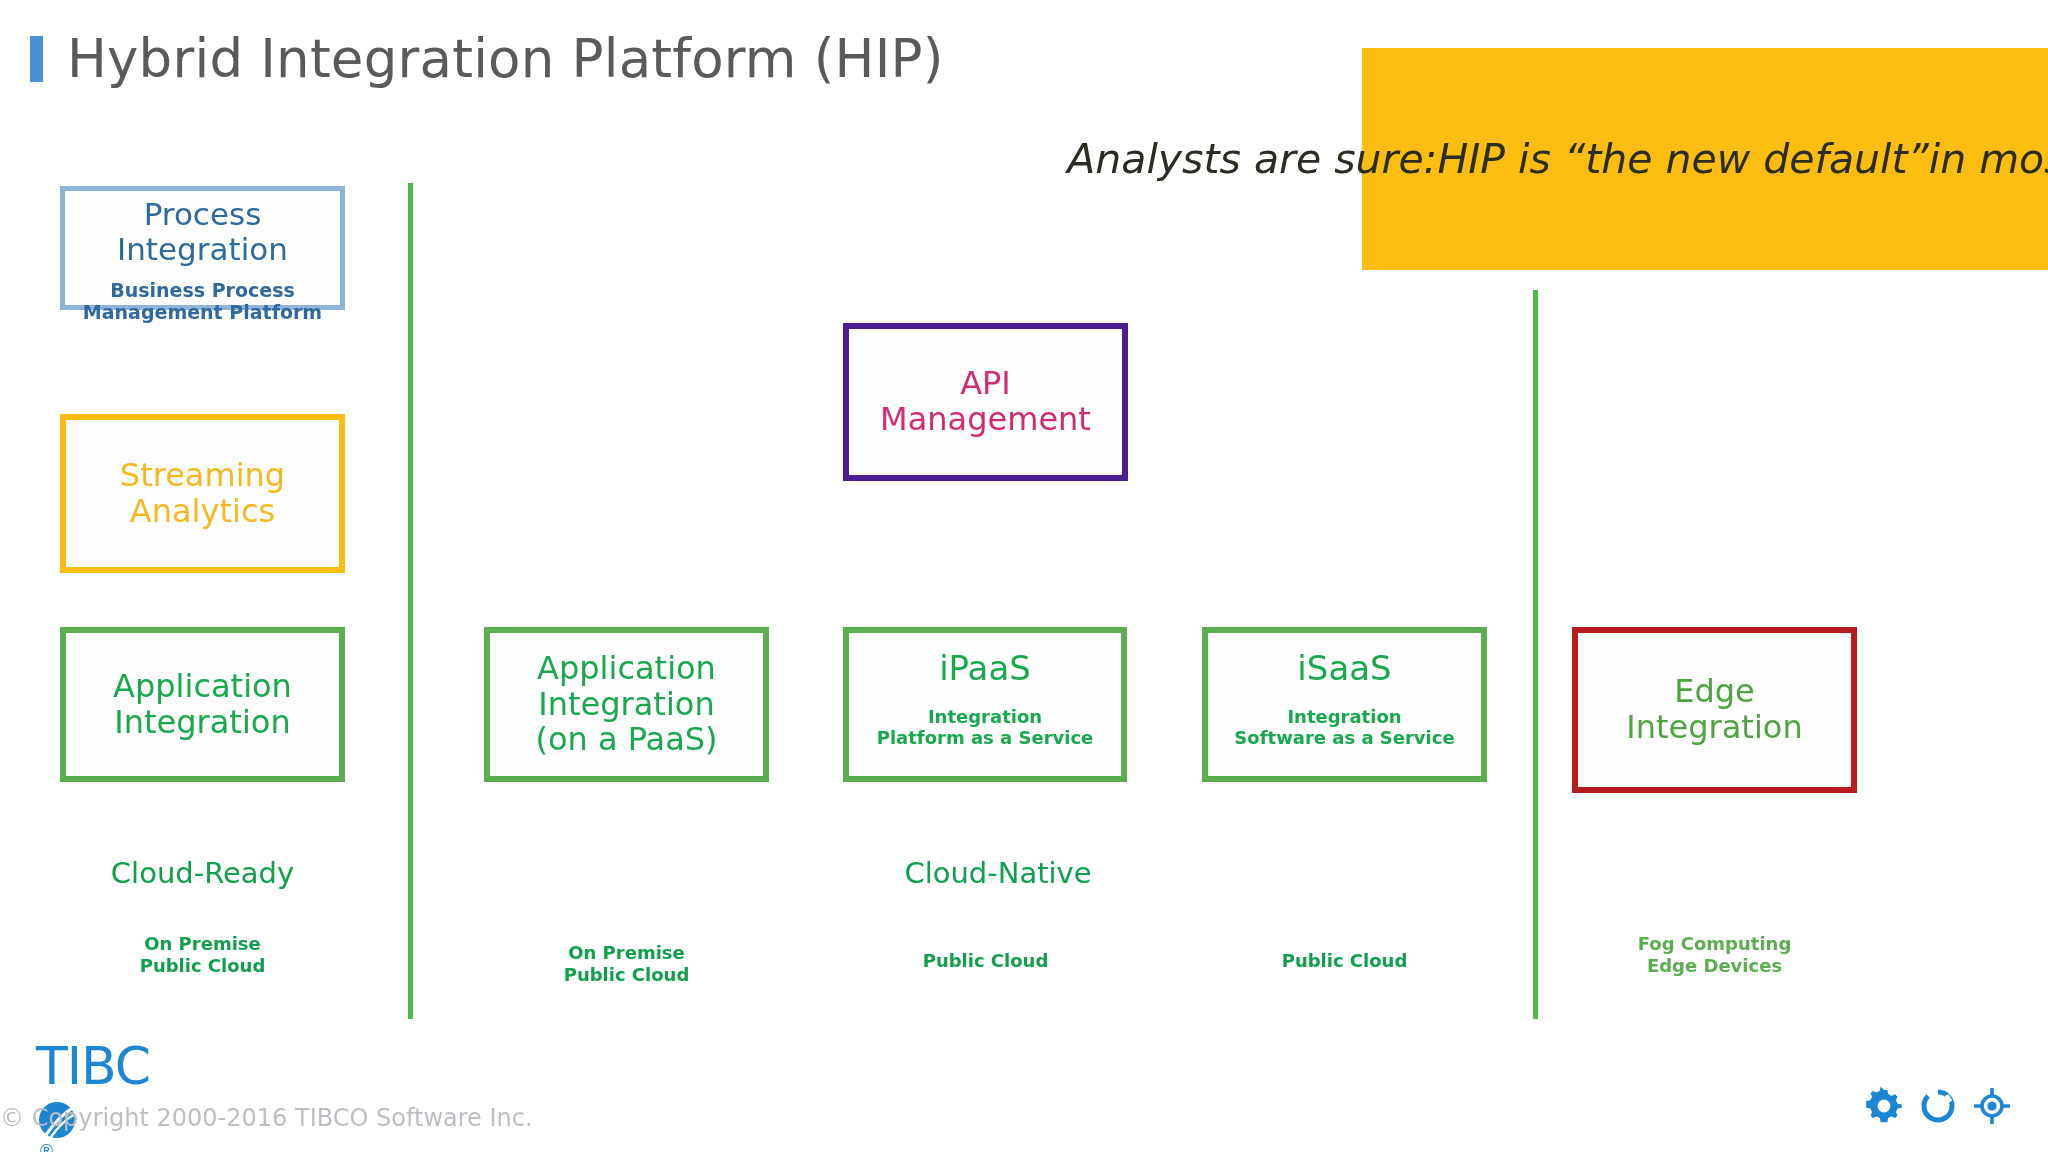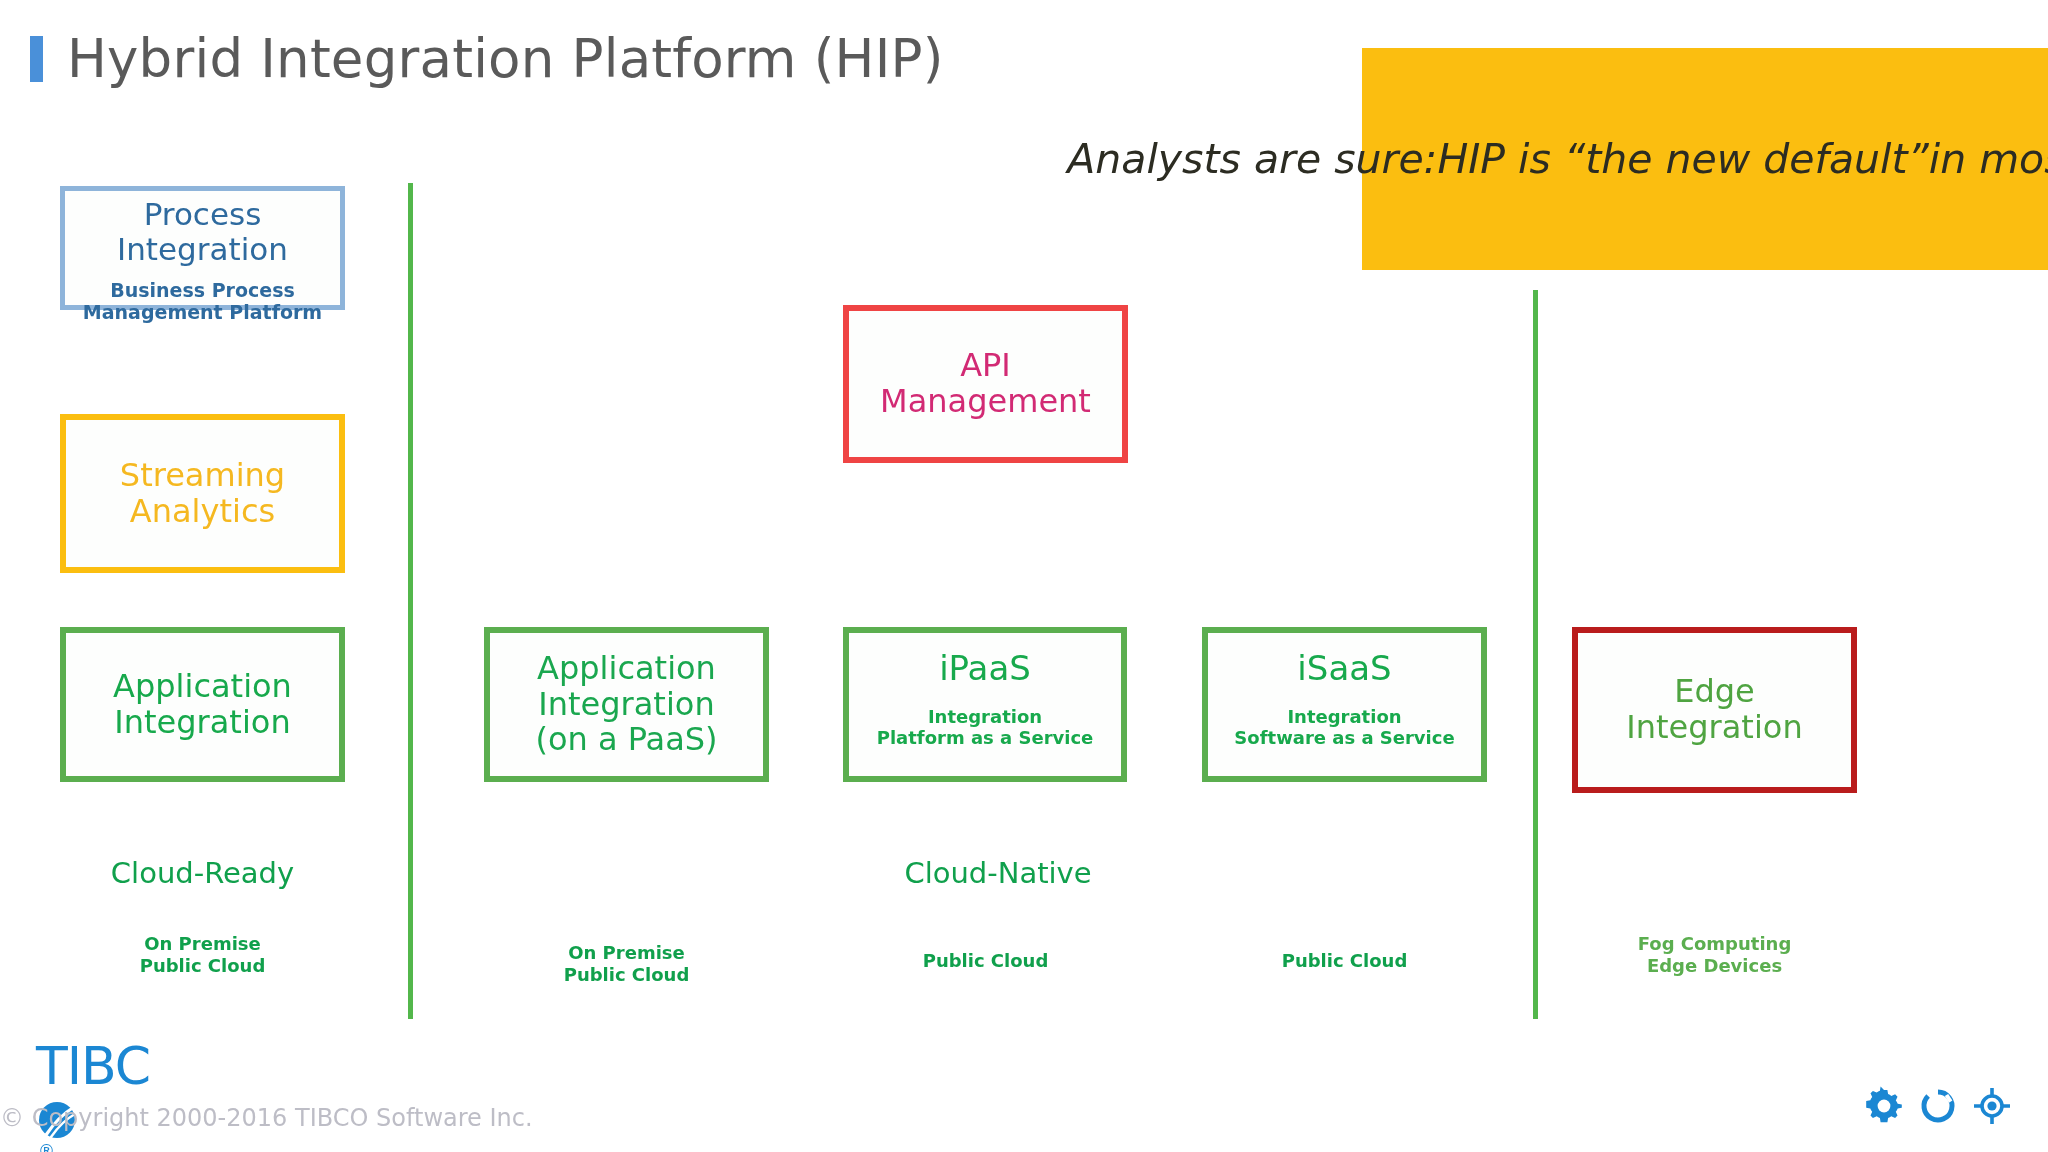--- a/index.html
+++ b/index.html
@@ -111,22 +111,22 @@
 
   
   #card-appint {
     left: 60px; top: 627px; width: 285px; height: 155px;
     border: 6px solid #5BAE4F;
   }
   #card-appint .card-title { font-size: 32px; color: #17A94C; }
 
   
   #card-api {
-    left: 843px; top: 305px; width: 285px; height: 158px;
-    border: 6px solid #ef4444;
+    left: 843px; top: 323px; width: 285px; height: 158px;
+    border: 6px solid #4c1d95;
   }
   #card-api .card-title { font-size: 32px; color: #D22A74; }
 
   
   #card-appint-paas {
     left: 484px; top: 627px; width: 285px; height: 155px;
     border: 6px solid #5BAE4F;
   }
   #card-appint-paas .card-title { font-size: 32px; color: #1AA74F; }
 

